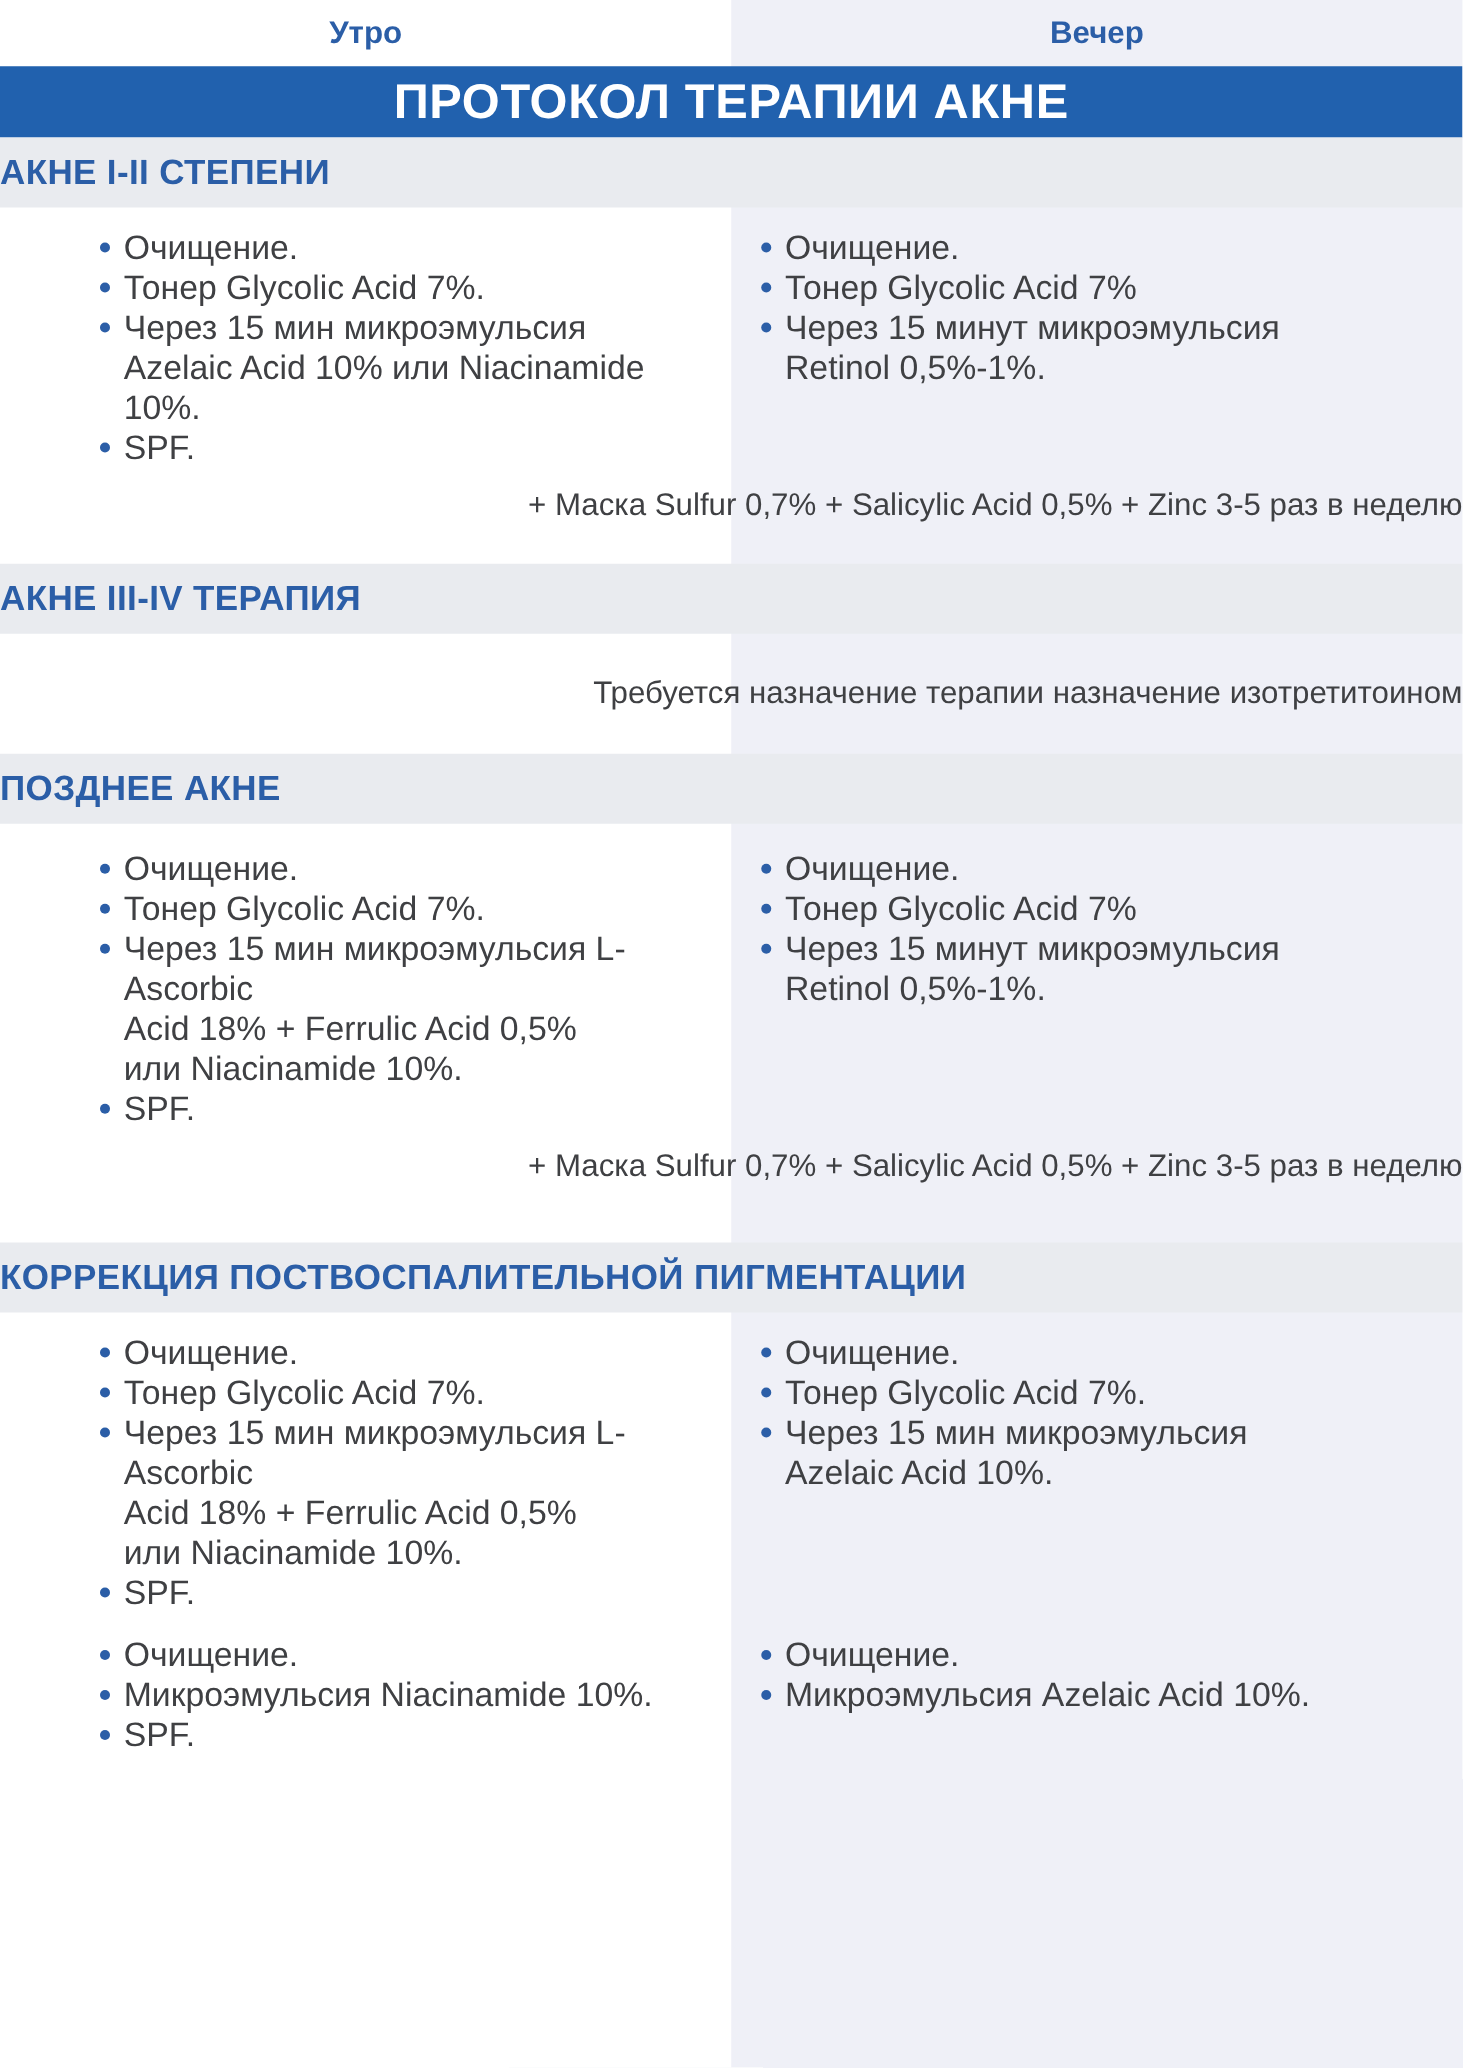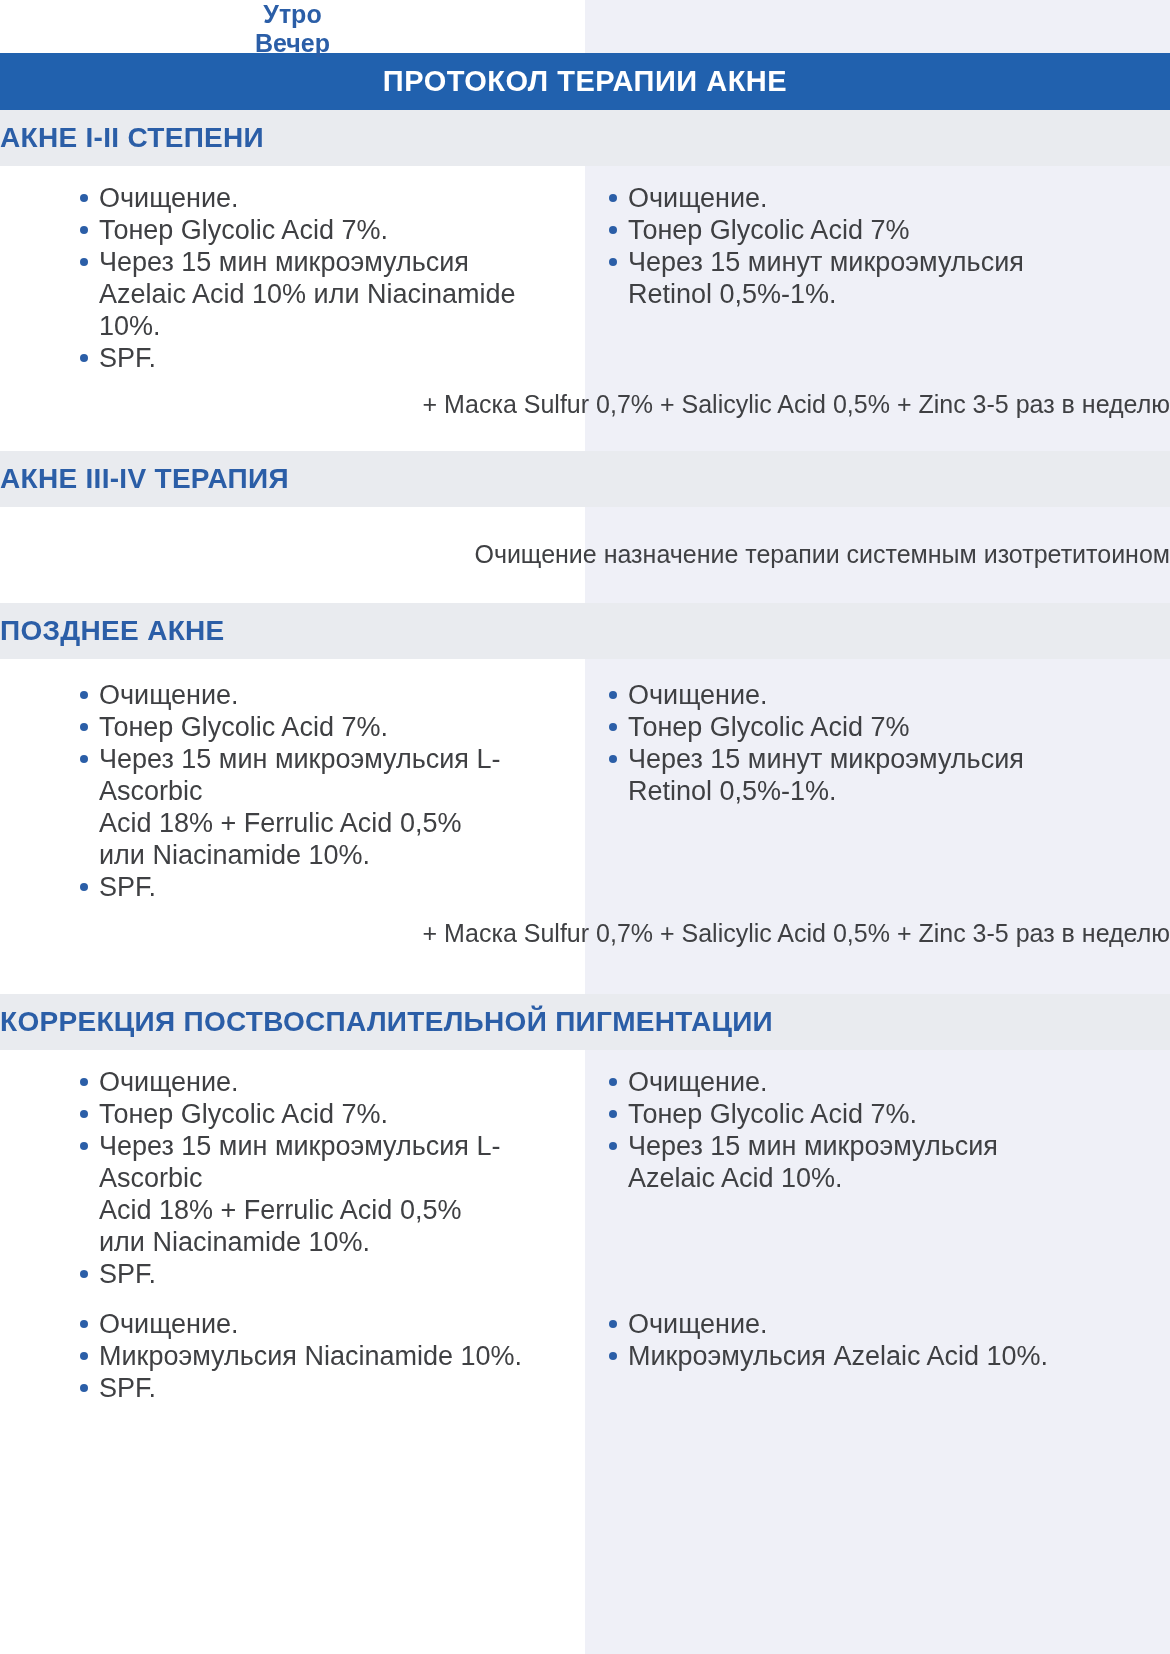--- a/index.html
+++ b/index.html
@@ -13,32 +13,32 @@
     overflow: hidden;
   }
   .evening-bg {
     position: absolute;
     left: 585px; top: 0;
     width: 585px; height: 100%;
     background: #eff0f7;
   }
   .content { position: relative; }
 
-  .col-headers { display: flex; height: 53px; flex-direction: column; }
+  .col-headers { display: flex; height: 53px; }
   .col-header {
     width: 50%;
     display: flex; align-items: center; justify-content: center;
     color: #2b5ea7; font-weight: bold; font-size: 25px;
   }
 
   .banner {
     height: 57px;
     background: #2161ae;
     display: flex; align-items: center; justify-content: center;
-    color: #ffffff; font-weight: bold; font-size: 29px;
+    color: #ffffff; font-weight: bold; font-size: 39px;
     letter-spacing: 0.5px;
   }
 
   .band {
     height: 56px;
     background: #e9ebef;
     display: flex; align-items: center; justify-content: flex-start;
     color: #2b5ea7; font-weight: bold; font-size: 28px;
     letter-spacing: 0.3px;
   }
@@ -116,21 +116,21 @@
           <li>Через 15 минут микроэмульсия
 Retinol 0,5%-1%.</li>
         </ul>
       </div>
     </div>
     <div class="note note-s1">+ Маска Sulfur 0,7% + Salicylic Acid 0,5% + Zinc 3-5 раз в неделю</div>
 
     <div class="band">
       <span>АКНЕ III-IV ТЕРАПИЯ</span>
     </div>
-    <div class="note note-s2">Очищение назначение терапии системным изотретитоином</div>
+    <div class="note note-s2">Требуется назначение терапии назначение изотретитоином</div>
 
     <div class="band">
       <span>ПОЗДНЕЕ АКНЕ</span>
     </div>
     <div class="section-body body-s3">
       <div class="col col-morning">
         <ul class="bullets">
           <li>Очищение.</li>
           <li>Тонер Glycolic Acid 7%.</li>
           <li>Через 15 мин микроэмульсия L-Ascorbic

